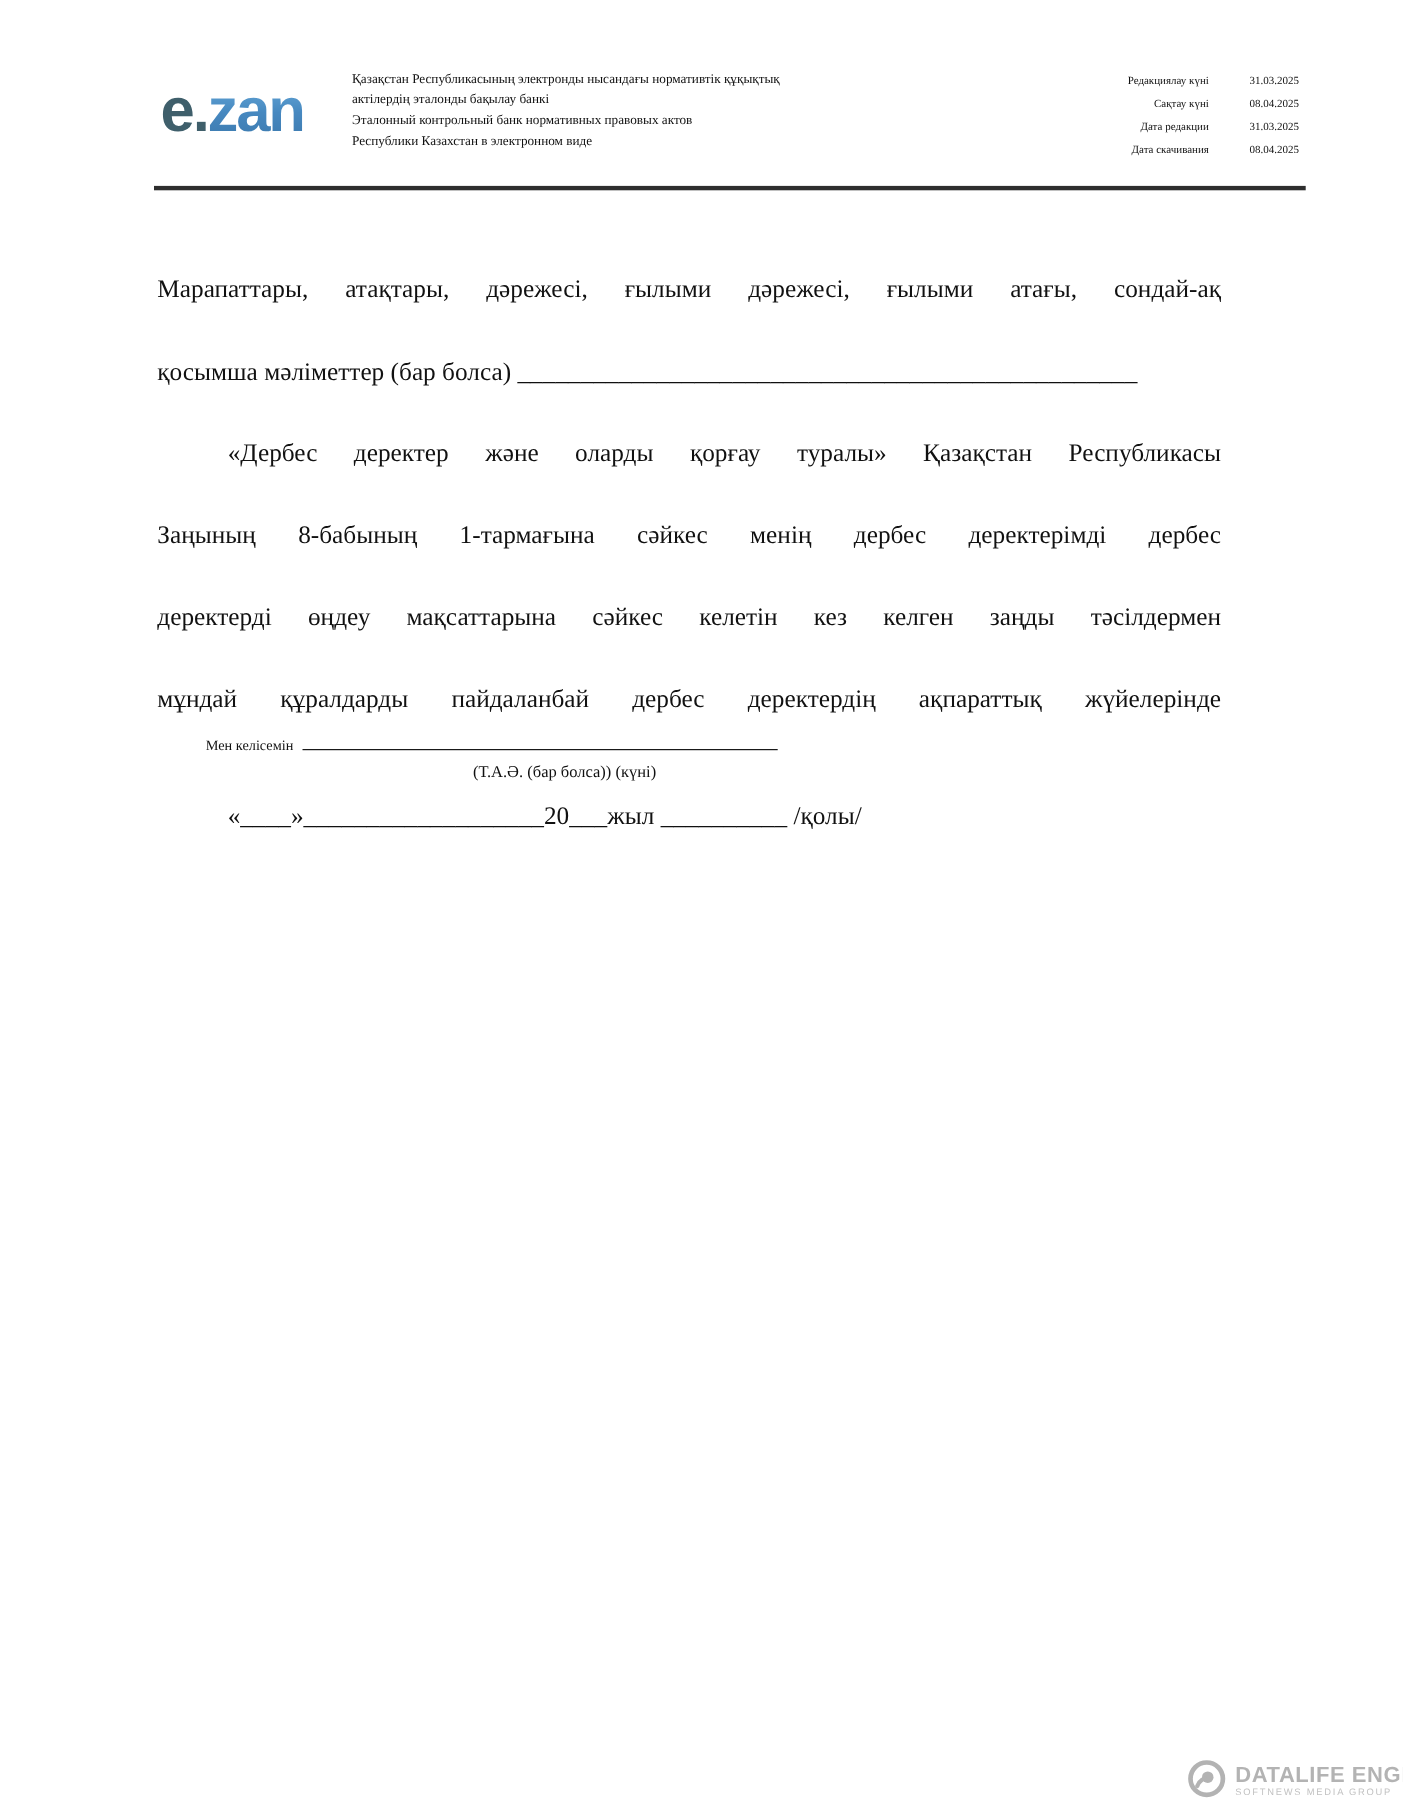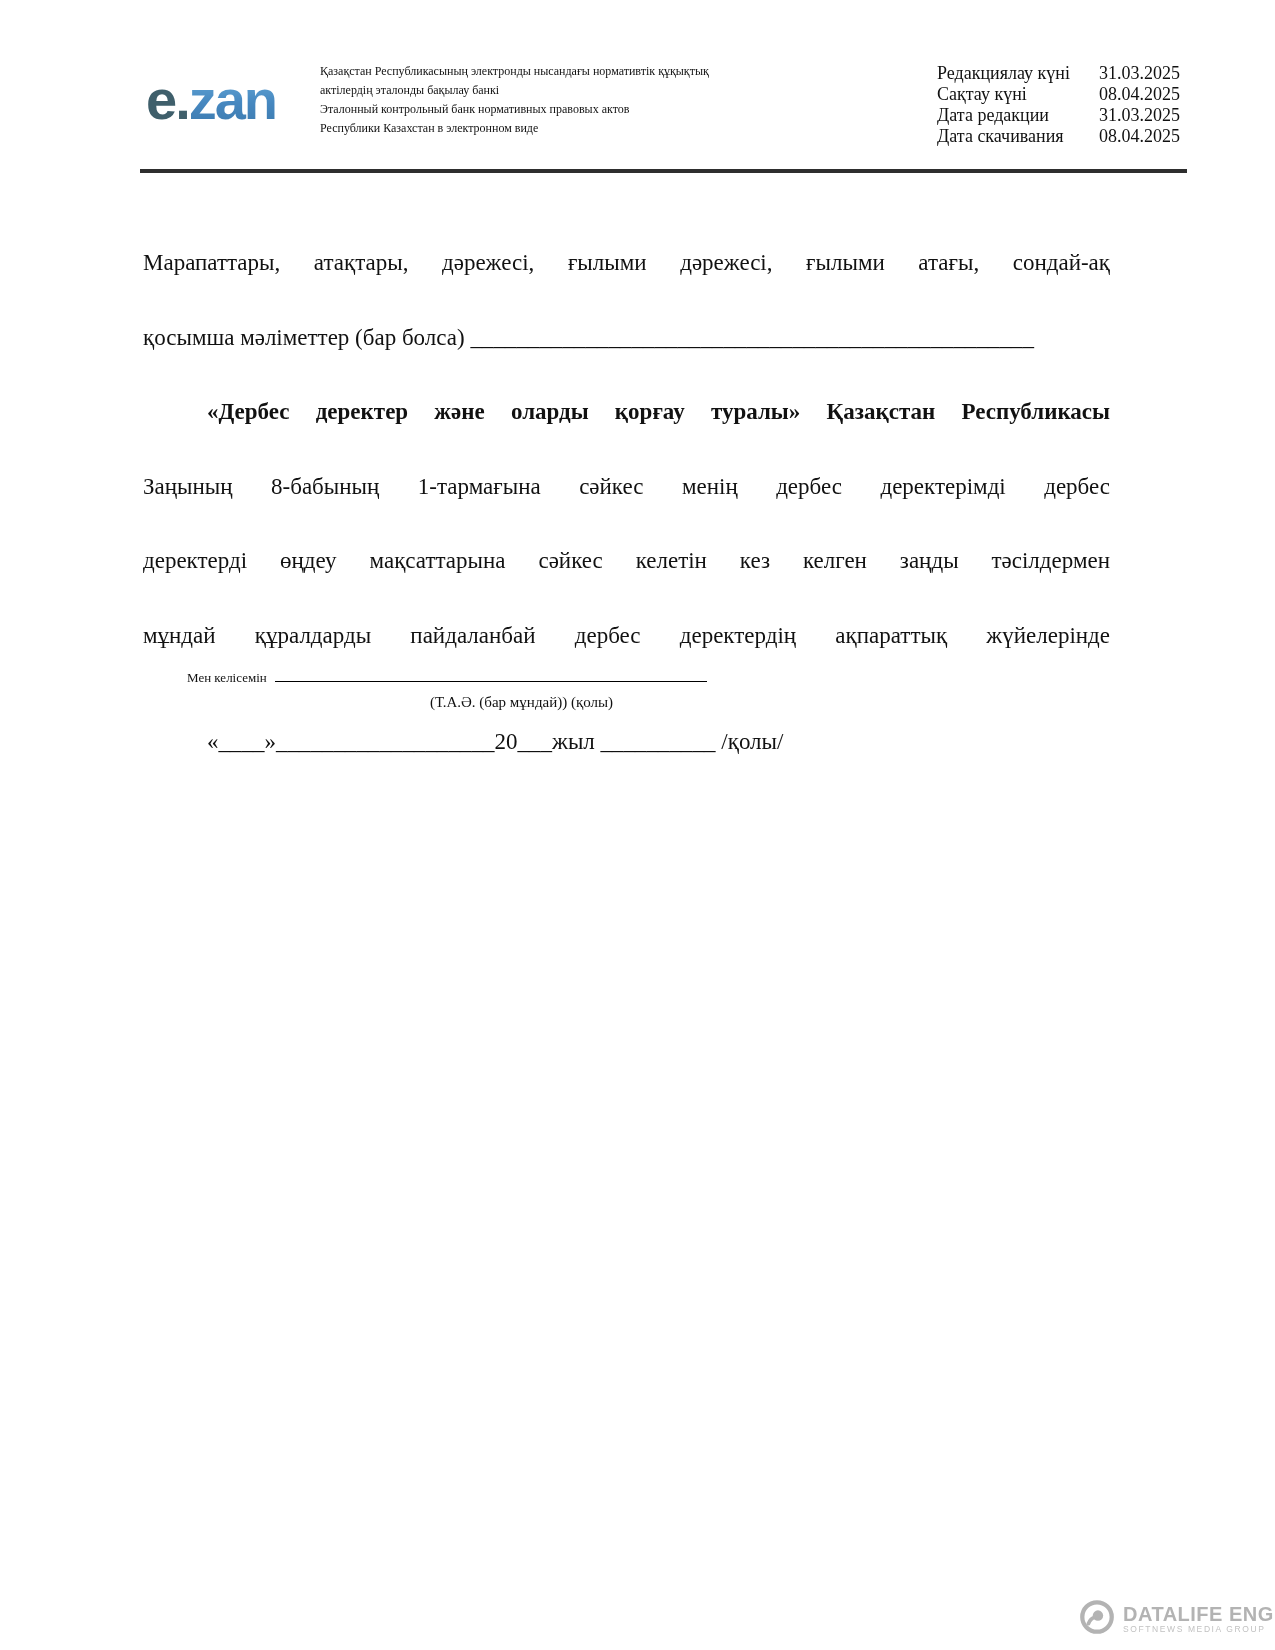--- a/index.html
+++ b/index.html
@@ -40,22 +40,23 @@
     top: 62px;
     width: 565px;
     font-size: 12px;
     line-height: 19px;
   }
 
   .meta-table {
     position: absolute;
     left: 937px;
     top: 63px;
-    font-size: 18px;
+    font-size: 10px;
     line-height: 21px;
+    text-align: right;
   }
   .meta-row { display: flex; }
   .meta-label { width: 162px; }
   .meta-value { width: 82px; }
 
   .divider-rule {
     position: absolute;
     left: 140px;
     top: 169px;
     width: 1047px;
@@ -72,21 +73,21 @@
     font-size: 23px;
     line-height: 37.5px;
   }
   .bline { white-space: nowrap; margin-top: 37px; }
   .jline {
     white-space: normal;
     text-align: justify;
     -moz-text-align-last: justify;
     text-align-last: justify;
   }
-  .indent { padding-left: 64px; font-weight: bold; }
+  .indent { padding-left: 64px; }
 
   .consent-row {
     margin-top: 12px;
     margin-left: 44px;
     font-size: 13px;
     line-height: 24px;
   }
   .sig-line {
     display: inline-block;
     width: 432px;
@@ -178,21 +179,21 @@
     <div class="bline jline">Марапаттары, атақтары, дәрежесі, ғылыми дәрежесі, ғылыми атағы, сондай-ақ</div>
     <div class="bline">қосымша мәліметтер (бар болса) _________________________________________________</div>
     <div class="bline jline indent">«Дербес деректер және оларды қорғау туралы» Қазақстан Республикасы</div>
     <div class="bline jline">Заңының 8-бабының 1-тармағына сәйкес менің дербес деректерімді дербес</div>
     <div class="bline jline">деректерді өңдеу мақсаттарына сәйкес келетін кез келген заңды тәсілдермен</div>
     <div class="bline jline">мұндай құралдарды пайдаланбай дербес деректердің ақпараттық жүйелерінде</div>
 
     <div class="consent-row">
       <span>Мен келісемін</span><span class="sig-line"></span>
     </div>
-    <div class="sig-caption">(Т.А.Ә. (бар мұндай)) (қолы)</div>
+    <div class="sig-caption">(Т.А.Ә. (бар болса)) (күні)</div>
 
     <div class="date-line">«____»___________________20___жыл __________ /қолы/</div>
   </div>
 
   <div class="datalife">
     <span>
       <svg width="38" height="38" viewBox="0 0 40 40">
         <circle cx="20" cy="20" r="15.5" fill="none" stroke="#b3b3b3" stroke-width="4.5"></circle>
         <circle cx="21" cy="18.5" r="5.5" fill="#b3b3b3"></circle>
         <path d="M 11 27 Q 13 21.5 18 20" fill="none" stroke="#b3b3b3" stroke-width="4" stroke-linecap="round"></path>

